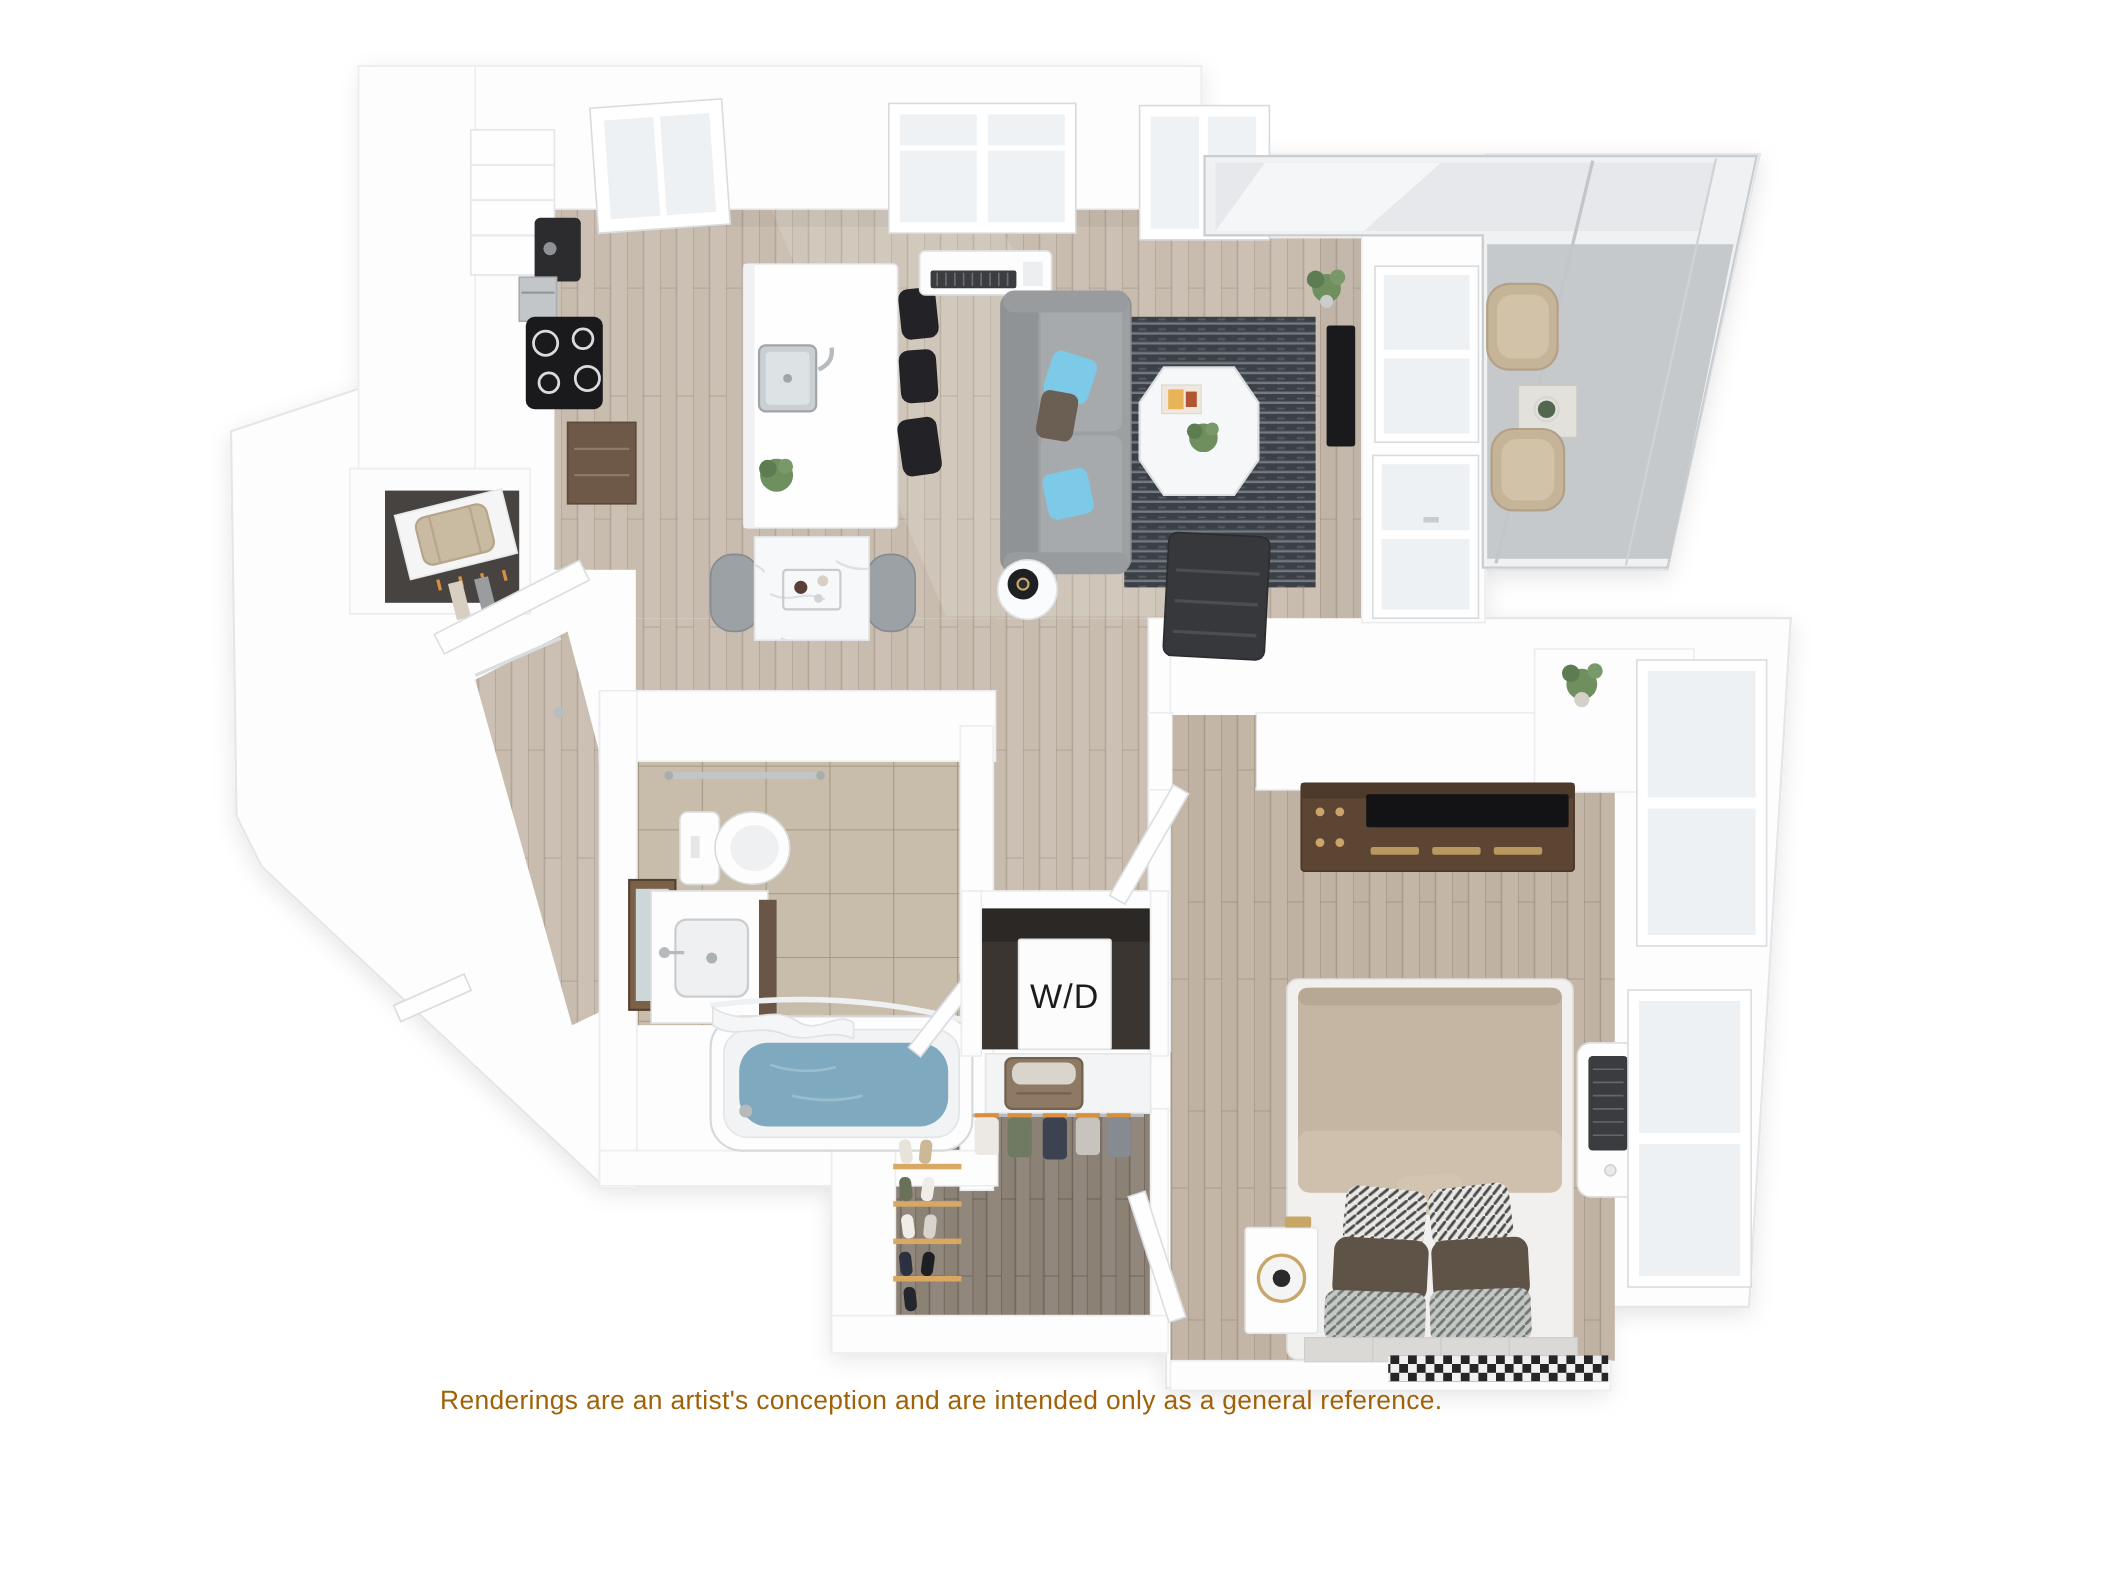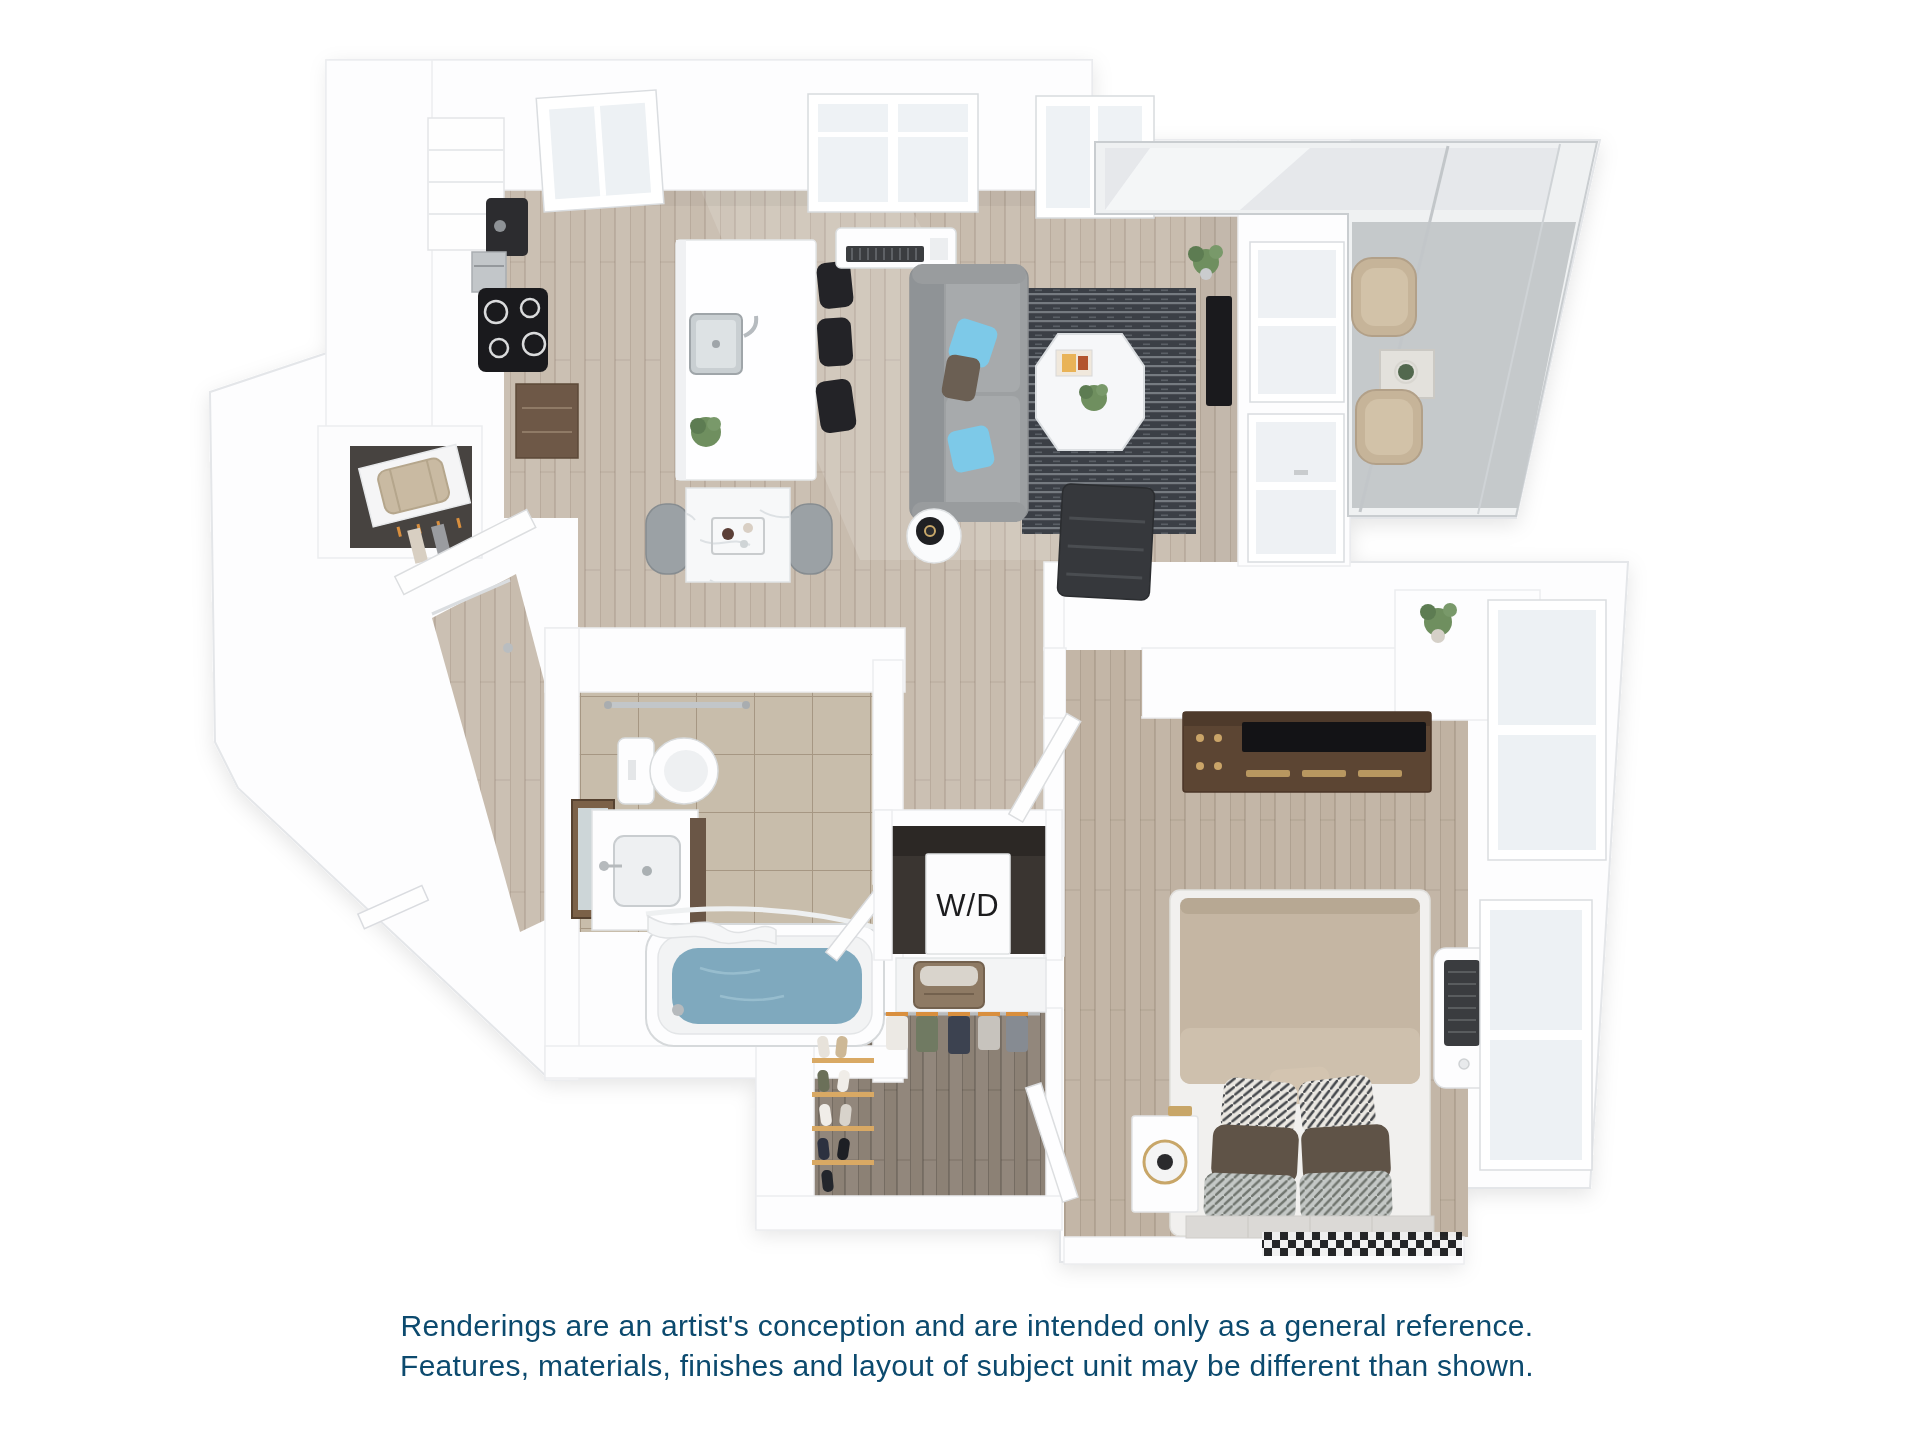--- a/index.html
+++ b/index.html
@@ -1,20 +1,20 @@
 <!DOCTYPE html>
 <html><head>
 <meta charset="utf-8">
 <style>
   html,body{margin:0;padding:0;background:#ffffff;}
   .page{position:relative;width:1920px;height:1440px;background:#ffffff;overflow:hidden;
         font-family:"Liberation Sans", sans-serif;text-align:center;}
   .plan-svg{position:absolute;left:0;top:0;}
-  .caption{position:absolute;left:400px;top:1306px;font-size:30px;line-height:40px;
-           color:#0c4a6e;letter-spacing:.3px;white-space:nowrap;}
+  .caption{position:absolute;left:400px;top:1254px;font-size:24px;line-height:40px;
+           color:#a16207;letter-spacing:.3px;white-space:nowrap;}
 </style>
 </head>
 <body>
 
 <div class="page">
 
 <svg class="plan-svg" width="1920" height="1440" viewBox="0 0 1920 1440">
   <defs>
     <filter id="softShadow" x="-5%" y="-5%" width="110%" height="110%">
       <feDropShadow dx="0" dy="6" stdDeviation="10" flood-color="#000000" flood-opacity="0.10"></feDropShadow>
@@ -436,16 +436,15 @@
       <line x1="432" y1="614" x2="510" y2="580" stroke="#dadde0" stroke-width="3"></line>
     </g>
     <g transform="rotate(-24 392 912)">
       <rect x="360" y="900" width="70" height="16" fill="#fefefe" stroke="#dadce0" stroke-width="1.5"></rect>
     </g>
   </g>
 </svg>
 
 <div class="caption">
   <div>Renderings are an artist's conception and are intended only as a general reference.</div>
-  <div>Features, materials, finishes and layout of subject unit may be different than shown.</div>
 </div>
 
 </div>
 
 </body></html>

